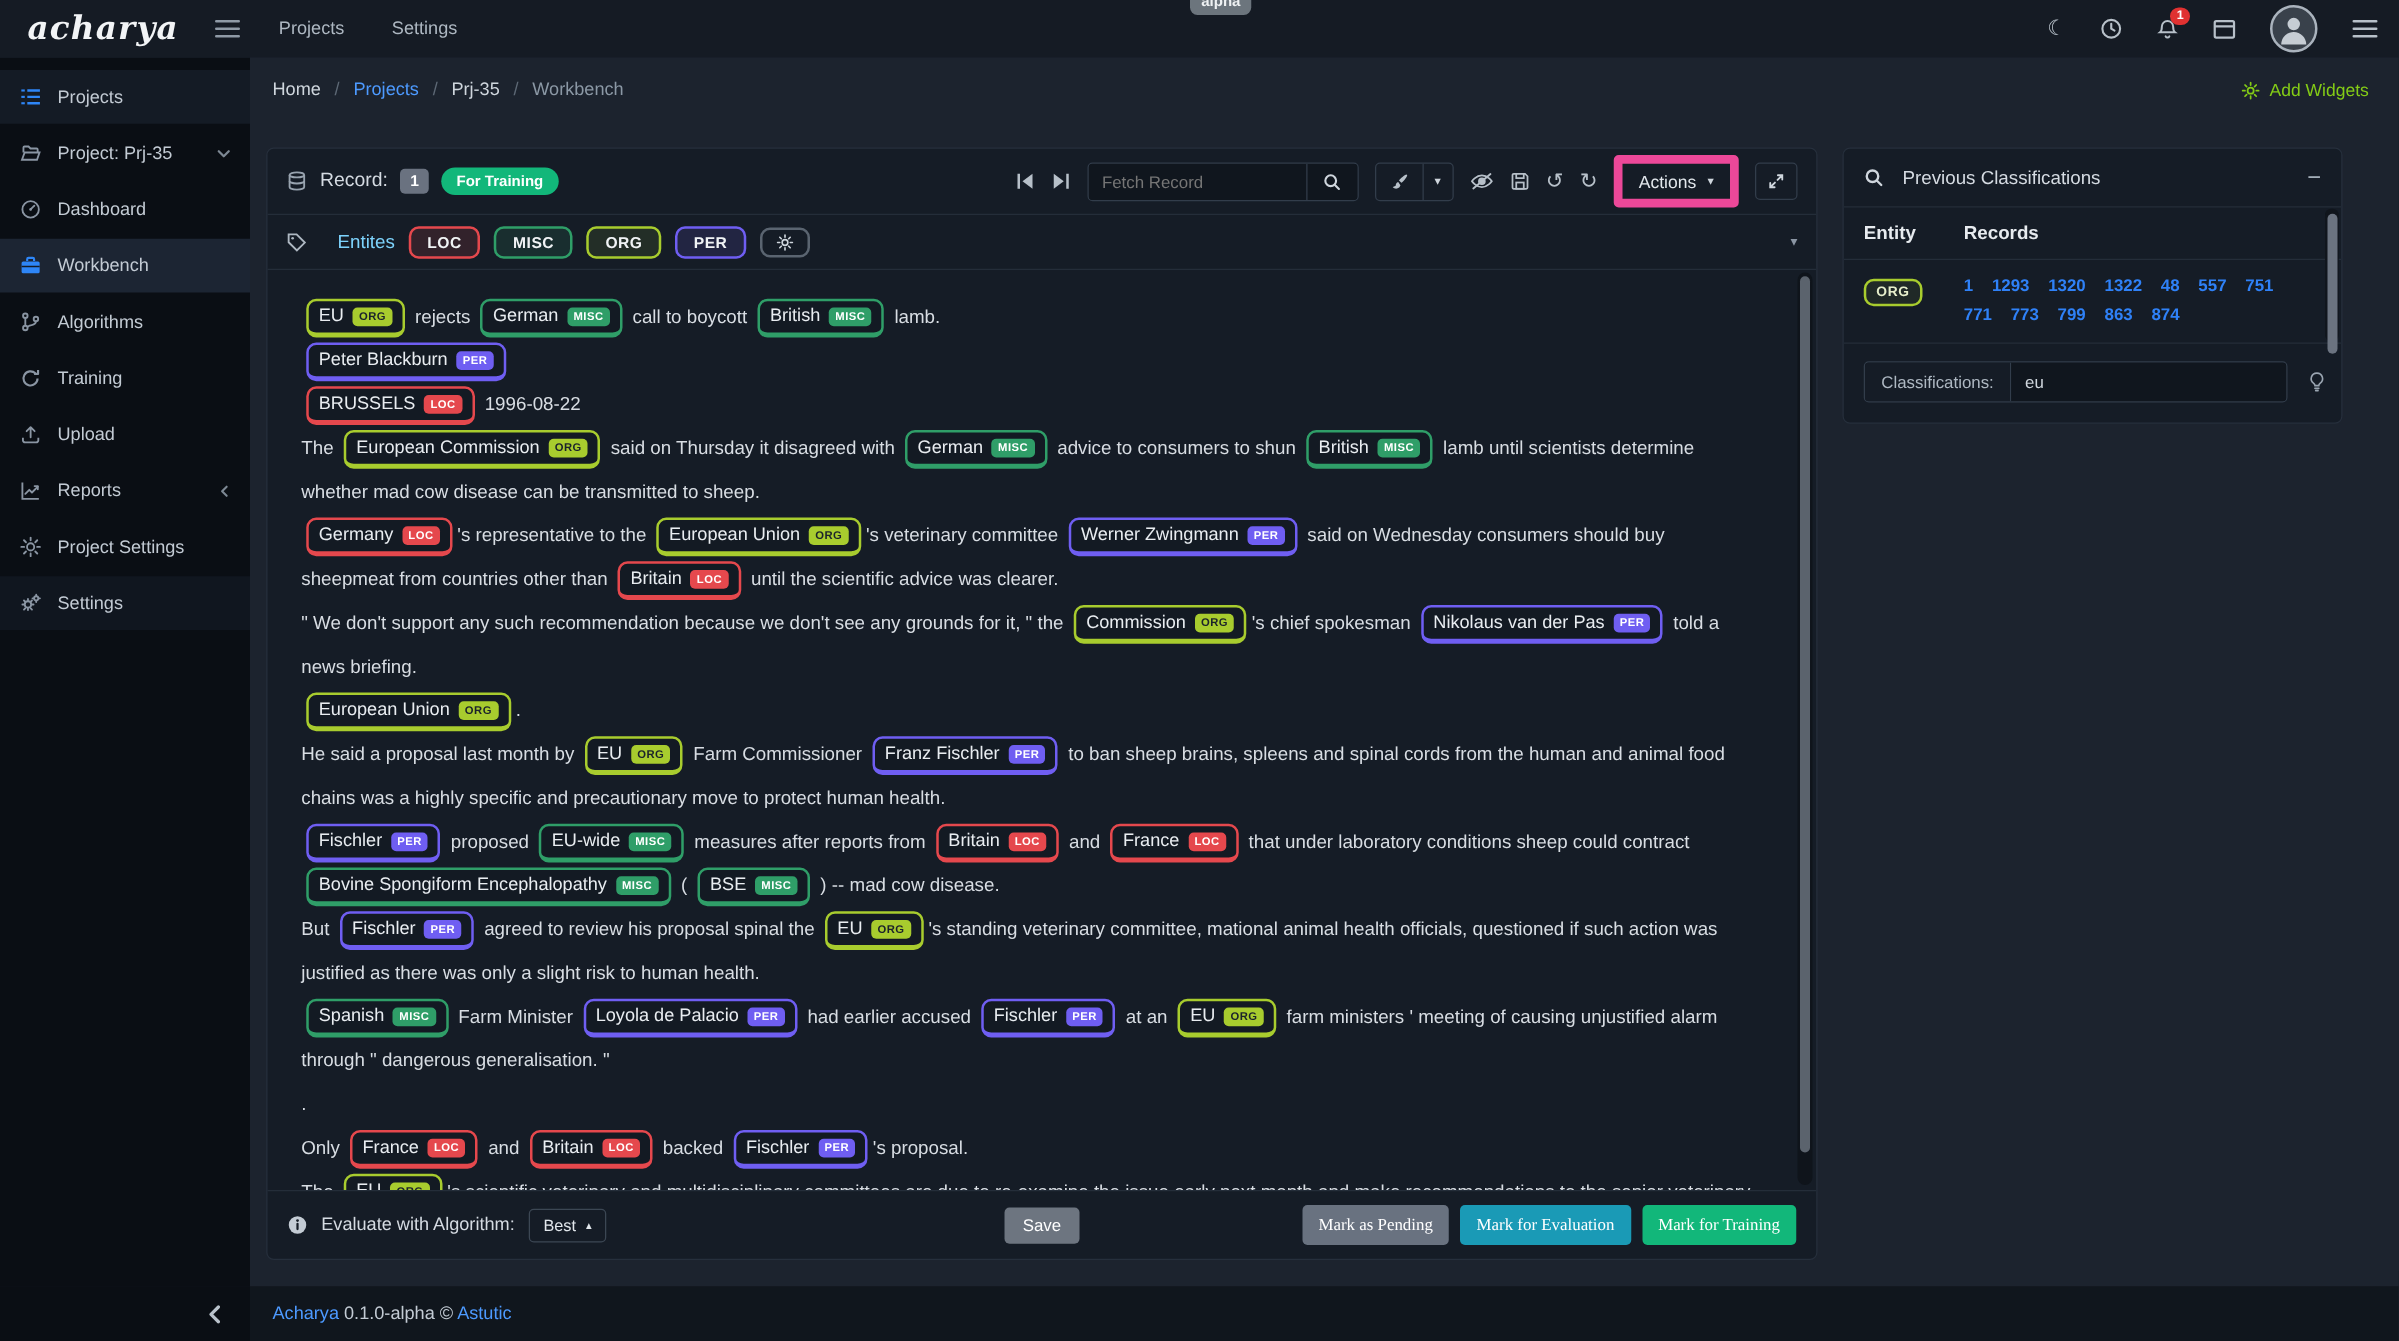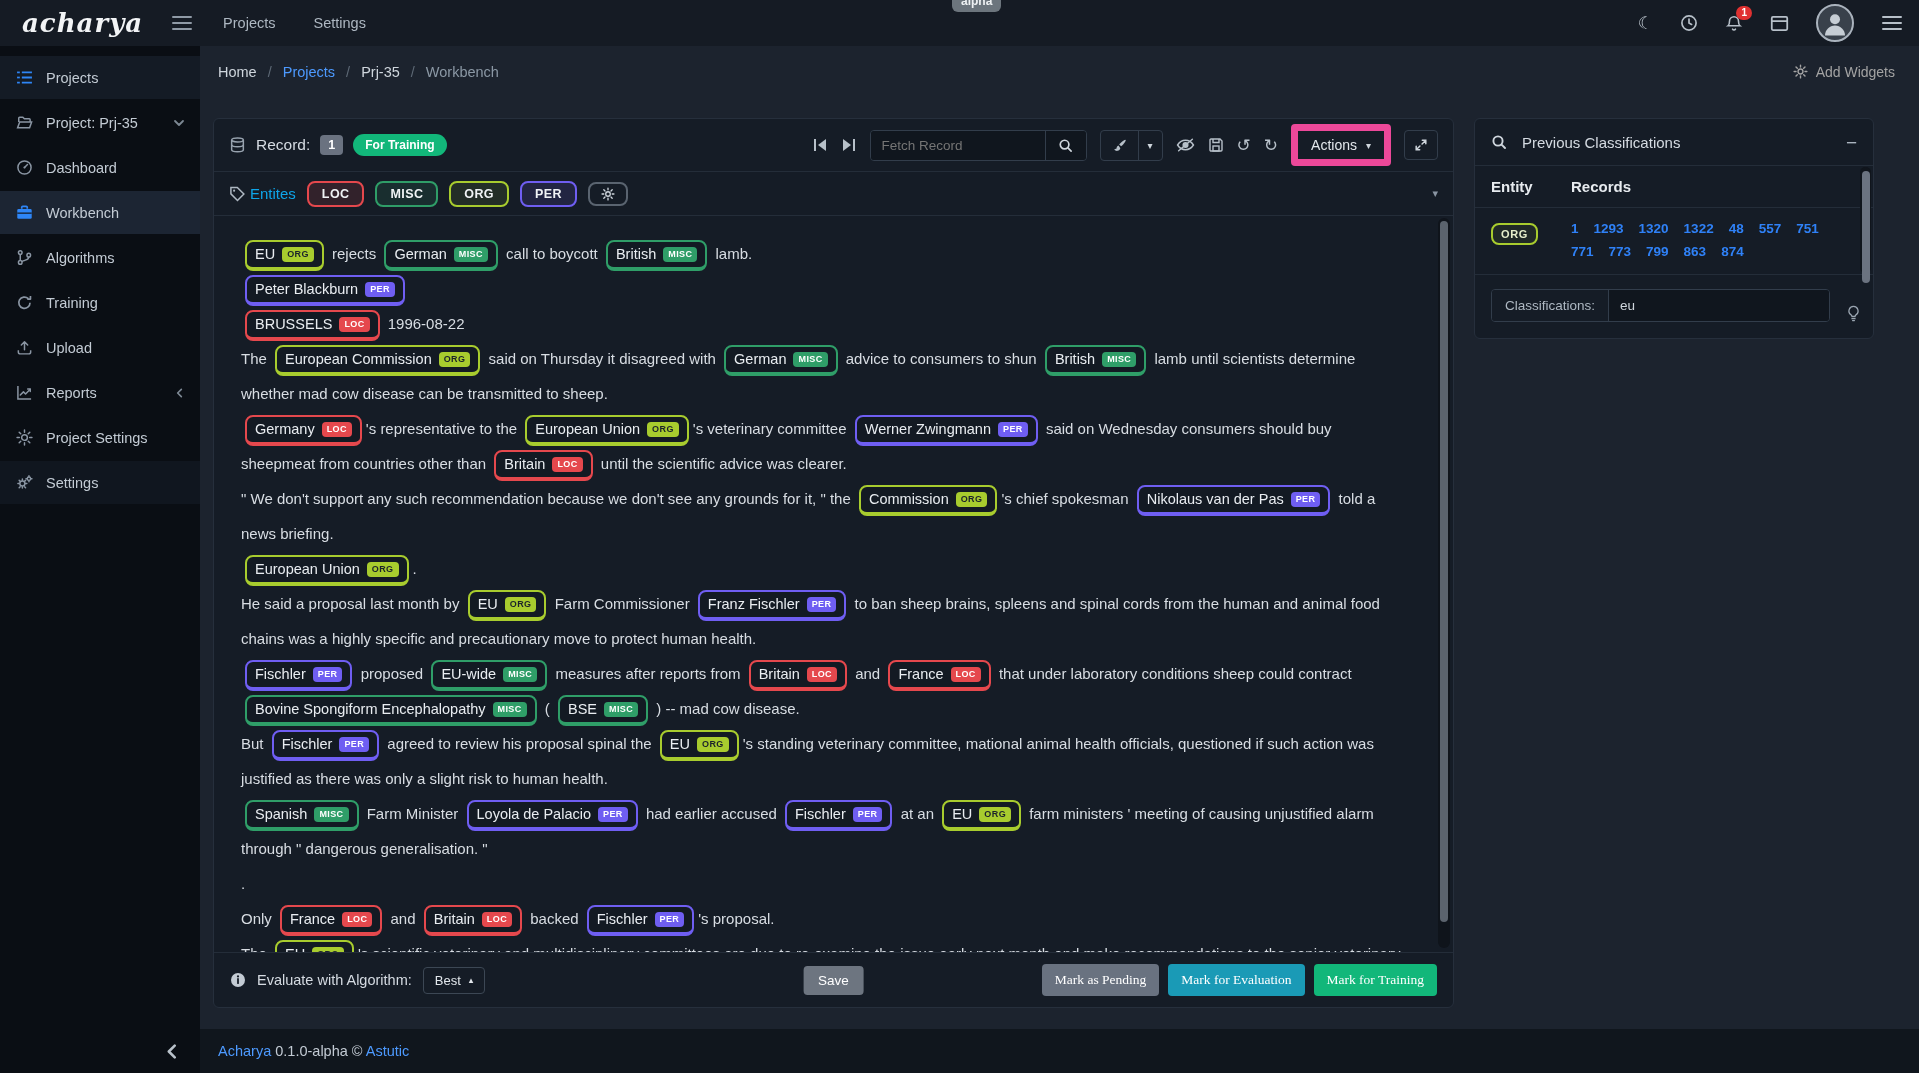--- a/index.html
+++ b/index.html
@@ -30,21 +30,21 @@
   .sicon{width:18px;color:#8a95a3;display:flex;justify-content:center}
   .sicon.accent{color:#2e86f7}
   .schev{margin-left:auto;color:#7d8894}
   .content{flex:1;display:flex;flex-direction:column;min-width:0}
   
   .breadcrumb-row{height:52px;display:flex;align-items:center;padding:0 24px 0 18px;font-size:14.5px}
   .crumb{color:#cfd6dd;cursor:pointer}
   .crumb.link{color:#4d9aff}
   .crumb.current{color:#8b98a5;cursor:default}
   .crumb-sep{color:#5d6875;margin:0 11px}
-  .add-widgets{margin-left:auto;color:#a3a3a3;display:flex;gap:8px;font-size:14px;cursor:pointer}
+  .add-widgets{margin-left:auto;color:#84cc16;display:flex;align-items:center;gap:8px;font-size:14px;cursor:pointer}
   .gear-glyph{font-size:15px}
   
   .workspace{display:flex;align-items:flex-start;gap:20px;padding:20px 16px 0 13px}
   .record-card{width:1241px;height:890px;background:#151c26;border:1px solid #262f3c;border-radius:6px;display:flex;flex-direction:column;box-sizing:border-box}
   .record-header{height:52px;flex:none;display:flex;align-items:center;padding:0 15px;gap:10px}
   .record-title{font-size:15.5px;color:#d5dbe2}
   .num-badge{background:#6a7280;border-radius:4px;font-size:12.5px;font-weight:bold;padding:3px 8px;color:#fff}
   .status-pill{background:#12b77a;border-radius:50px;font-size:12px;font-weight:bold;padding:4px 12px;color:#fff}
   .toolbar{margin-left:auto;display:flex;align-items:center;gap:13px;color:#b7c0c9}
   .icon-btn{cursor:pointer;color:#b7c0c9;display:flex;align-items:center}
@@ -52,21 +52,21 @@
   .fetch-input{background:#10161e;border:none;outline:none;color:#cfd6dd;padding:7px 11px;width:152px;font-size:13.5px;font-family:inherit}
   .fetch-btn{width:40px;display:flex;align-items:center;justify-content:center;background:#10161e;border-left:1px solid #323d4b;color:#cfd6dd;cursor:pointer}
   .brush-group{display:flex;border:1px solid #323d4b;border-radius:4px;align-items:stretch}
   .brush-btn{padding:7px 11px;cursor:pointer}
   .caret-btn{padding:7px 9px;border-left:1px solid #323d4b;cursor:pointer;font-size:10px;display:flex;align-items:center;color:#cfd6dd}
   .tool-text-btn{border:7px solid #ec4899;border-radius:4px;padding:6px 13px;color:#e2e7ec;font-size:14px;display:flex;gap:9px;align-items:center;cursor:pointer}
   .expand-btn{border:1px solid #323d4b;border-radius:4px;padding:7px 9px;color:#cfd6dd;cursor:pointer}
   .caret-glyph{font-size:10px;color:#cfd6dd}
   
   .entities-bar{height:43px;flex:none;border-top:1px solid #242d39;border-bottom:1px solid #242d39;display:flex;align-items:center;padding:0 15px;gap:11px}
-  .entities-label{color:#0ea5e9;font-size:15px;display:flex;align-items:center;gap:4px}
+  .entities-label{color:#7dd3fc;font-size:15px;display:flex;align-items:center;gap:24px}
   .tag-btn{border:2px solid;border-radius:8px;padding:4px 13px;color:#f0f3f5;font-weight:bold;font-size:12.5px;letter-spacing:.4px;cursor:pointer;background:transparent}
   .t-LOC{border-color:#e5484d;background:rgba(229,72,77,.14)}
   .t-MISC{border-color:#2f9e68;background:rgba(47,158,104,.14)}
   .t-ORG{border-color:#a8cc2e;background:rgba(168,204,46,.10)}
   .t-PER{border-color:#6f5ef2;background:rgba(111,94,242,.14)}
   .gear-btn{border:2px solid #5a6470;border-radius:8px;padding:3px 11px;color:#cfd6dd;background:transparent;cursor:pointer;font-size:13px}
   .entities-caret{margin-left:auto;color:#8a95a3;font-size:11px;cursor:pointer}
   
   .doc-wrap{flex:1;position:relative;overflow:hidden}
   .doc{padding:20px 44px 0 27px;font-size:15px;line-height:35px;color:#d8dde3}
@@ -96,21 +96,21 @@
   .panel-table{border-top:1px solid #242d39;border-bottom:1px solid #242d39;position:relative}
   .thead{display:flex;padding:12px 16px;font-weight:bold;font-size:15px;border-bottom:1px solid #242d39;color:#e7ebef}
   .th-entity{width:80px}
   .trow{display:flex;padding:13px 26px 15px 16px;align-items:flex-start}
   .td-entity{width:80px;flex:none;padding-top:2px}
   .entity-chip{display:inline-block;border:2px solid #a8cc2e;color:#e6eecb;border-radius:8px;font-size:11px;font-weight:bold;letter-spacing:.6px;padding:3px 8px;background:rgba(168,204,46,.08)}
   .records-links{display:flex;flex-wrap:wrap;gap:8px 15px;font-weight:bold;font-size:13.5px}
   .record-link{color:#2f81f7;cursor:pointer;text-decoration:none}
   .panel-scroll-track{position:absolute;top:1px;right:2px;width:11px;height:calc(100% - 2px);background:#10151c;border-radius:5px}
   .panel-scroll-thumb{position:absolute;top:4px;left:1.5px;width:8px;height:112px;background:#6b7380;border-radius:4px;cursor:pointer}
-  .classif-row{display:flex;align-items:flex-end;padding:14px 12px 16px 16px;gap:16px}
+  .classif-row{display:flex;align-items:center;padding:14px 12px 16px 16px;gap:16px}
   .input-group{display:flex;flex:1;border:1px solid #323d4b;border-radius:4px;overflow:hidden}
   .ig-label{padding:8px 13px;font-size:13.5px;color:#aeb8c2;background:#151c26;border-right:1px solid #323d4b;white-space:nowrap}
   .ig-input{flex:1;background:#10161e;border:none;outline:none;color:#cfd6dd;font-size:13.5px;padding:8px 11px;font-family:inherit;min-width:0}
   .bulb{color:#9aa5b1;cursor:pointer}
   
   .app-footer{position:absolute;left:0;bottom:0;width:1919px;height:44px;display:flex;align-items:center;background:#10161d}
   .footer-left{width:200px;height:100%;background:#0a0e14;display:flex;align-items:center;justify-content:flex-end;padding-right:22px;box-sizing:border-box;color:#b9c2cb}
   .footer-text{margin-left:18px;font-size:14.5px;color:#c3cbd4}
   .flink{color:#4d9aff;cursor:pointer}
 </style>

